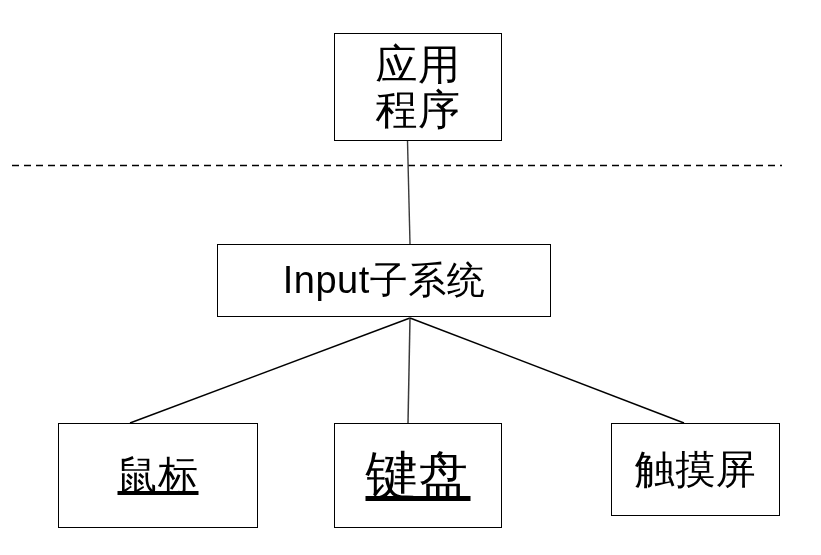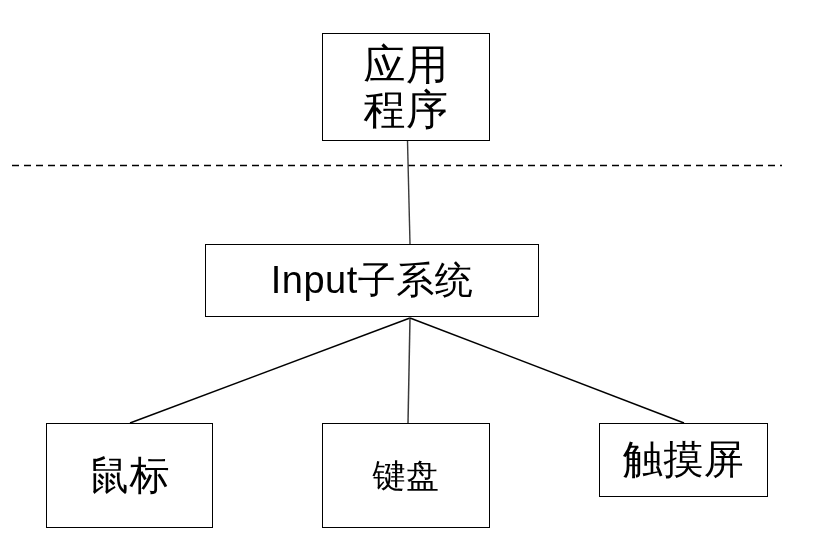--- a/index.html
+++ b/index.html
@@ -33,20 +33,21 @@
     border: 1.6px solid #000000;
     background: #ffffff;
     display: flex;
     align-items: center;
     justify-content: center;
     text-align: center;
     line-height: 1.08;
     letter-spacing: 0.5px;
     color: #000000;
     white-space: pre-line;
+    margin-left: 12px;
   }
   
   #node-app {
     left: 322px;
     top: 33px;
     width: 168px;
     height: 108px;
     font-size: 42px;
   }
   
@@ -54,36 +55,38 @@
     left: 205px;
     top: 244px;
     width: 334px;
     height: 73px;
     font-size: 38px;
   }
   
   #node-mouse {
     left: 46px;
     top: 423px;
-    width: 167px;
+    width: 200px;
     height: 105px;
     font-size: 40px;
+    text-decoration: underline;
   }
   #node-keyboard {
     left: 322px;
     top: 423px;
     width: 168px;
     height: 105px;
-    font-size: 33px;
+    font-size: 52px;
+    text-decoration: underline;
   }
   #node-touch {
     left: 599px;
     top: 423px;
     width: 169px;
-    height: 74px;
+    height: 93px;
     font-size: 40px;
   }
   .node-label {
     display: block;
   }
 </style>
 </head>
 <body>
 
 <div id="canvas">

